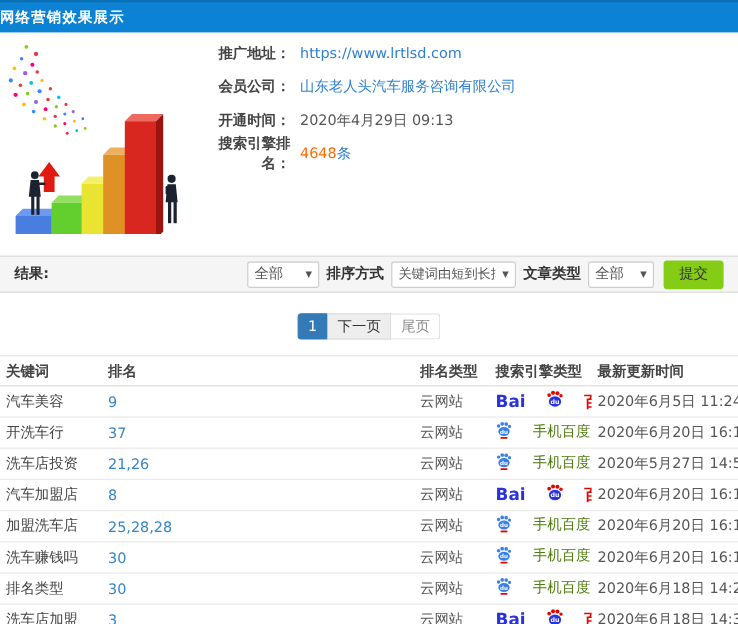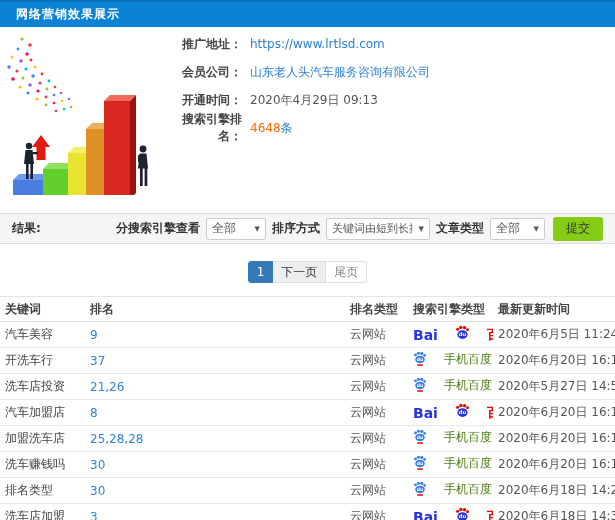--- a/index.html
+++ b/index.html
@@ -1,21 +1,21 @@
 <!DOCTYPE html>
 <html><head>
 <meta charset="utf-8">
 <style>
   * { margin:0; padding:0; box-sizing:border-box; }
   html,body { width:615px; height:520px; background:#fff; overflow:hidden;
     font-family:"DejaVu Sans","Liberation Sans",sans-serif; font-size:12px; color:#333; }
 
   
   .titlebar { height:27px; background:#0b82d3; border-top:2px solid #0a6fb4;
-    display:flex; align-items:center; padding-left:16px; }
+    display:flex; align-items:center; padding-left:0; }
   .titlebar .title { color:#fff; font-weight:bold; font-size:12px; letter-spacing:1px; }
 
   
   .info-section { height:170px; display:flex; }
   .clipart { width:172px; height:168px; flex:0 0 172px; }
   .fields { margin-left:-12px; padding-top:3px; }
   .field-row { height:28px; display:flex; align-items:center; }
   .field-label { width:82px; text-align:right; font-weight:bold; color:#444; }
   .field-value { margin-left:8px; color:#555; }
   .field-value.link { color:#2f80d0; cursor:pointer; }
@@ -179,21 +179,20 @@
     <div class="field-row">
       <span class="field-label">搜索引擎排名：</span>
       <span class="field-value"><span class="hl">4648</span><span class="hl-suffix">条</span></span>
     </div>
   </div>
 </div>
 
 <div class="filterbar">
   <span class="result-label">结果:</span>
   <div class="filter-controls">
-    <span class="flabel">分搜索引擎查看</span>
     <span class="select-box sel-engine">
       <span class="sel-text">全部</span>
       <span class="sel-arrow">▼</span>
     </span>
     <span class="flabel">排序方式</span>
     <span class="select-box sel-sort">
       <span class="sel-text">关键词由短到长排序</span>
       <span class="sel-arrow">▼</span>
     </span>
     <span class="flabel">文章类型</span>

